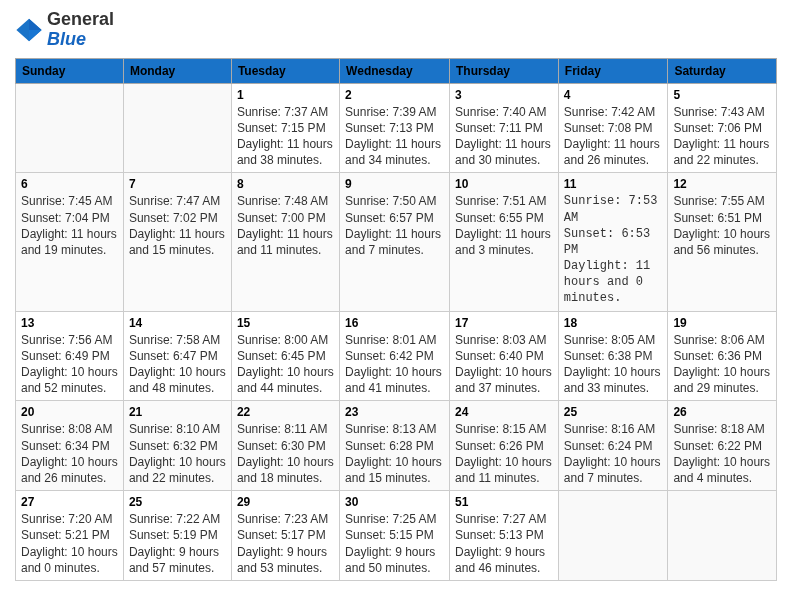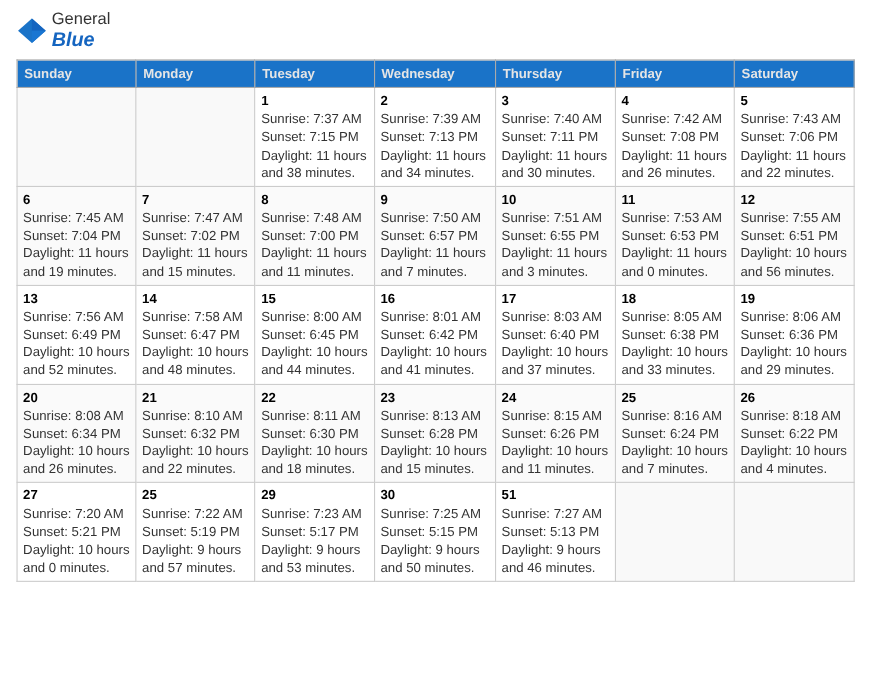--- a/index.html
+++ b/index.html
@@ -24,22 +24,22 @@
     .logo {
       display: flex;
       align-items: center;
     }
     .logo-text {
       display: flex;
       flex-direction: column;
       line-height: 1.1;
     }
     .logo-general {
-      font-size: 15px;
-      font-weight: normal;
+      font-size: 18px;
+      font-weight: bold;
       color: #333;
     }
     .logo-blue {
       font-size: 18px;
       font-weight: bold;
       color: #1565c0;
       font-style: italic;
     }
     .logo-icon {
       width: 28px;
@@ -60,21 +60,21 @@
       color: #555;
       margin-top: 2px;
     }
     .calendar {
       width: 100%;
       border-collapse: collapse;
       font-size: 10.5px;
     }
     .calendar th {
       background-color: #1a73c8;
-      color: #e5e5e5;
+      color: #000000;
       text-align: left;
       padding: 5px 6px;
       font-size: 12px;
       border: 1px solid #aaa;
     }
     .calendar td {
       border: 1px solid #ccc;
       vertical-align: top;
       padding: 4px 5px;
       width: 113px;
@@ -193,21 +193,21 @@
 Daylight: 11 hours and 7 minutes.</div>
           </td>
           <td>
             <span class="day-num">10</span>
             <div class="day-info" style="white-space: pre-line;">Sunrise: 7:51 AM
 Sunset: 6:55 PM
 Daylight: 11 hours and 3 minutes.</div>
           </td>
           <td>
             <span class="day-num">11</span>
-            <div class="day-info" style="white-space: pre-line;">Sunrise: 7:53 AM
+            <div class="day-info" style="white-space: pre-line; font-family: Liberation Mono, monospace;">Sunrise: 7:53 AM
 Sunset: 6:53 PM
 Daylight: 11 hours and 0 minutes.</div>
           </td>
           <td>
             <span class="day-num">12</span>
             <div class="day-info" style="white-space: pre-line;">Sunrise: 7:55 AM
 Sunset: 6:51 PM
 Daylight: 10 hours and 56 minutes.</div>
           </td>
         </tr>

